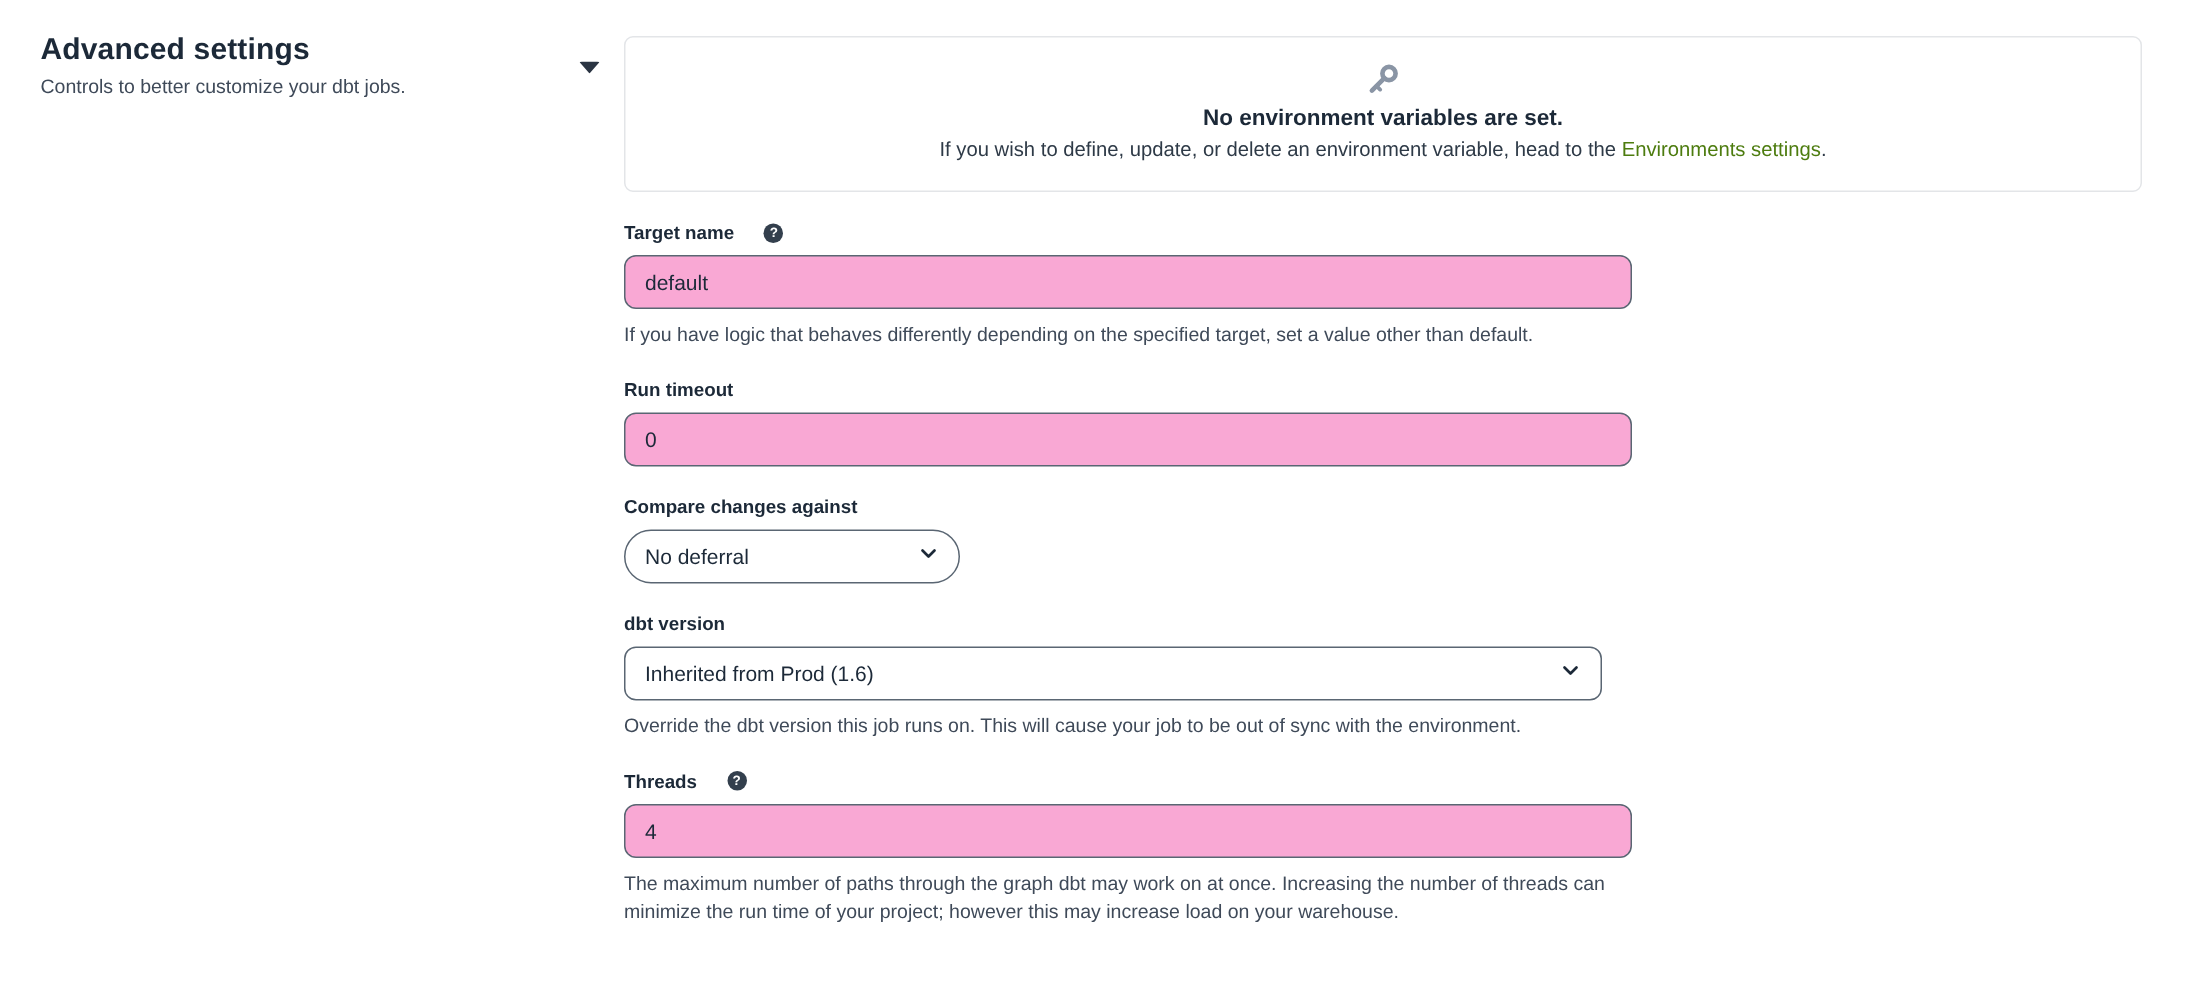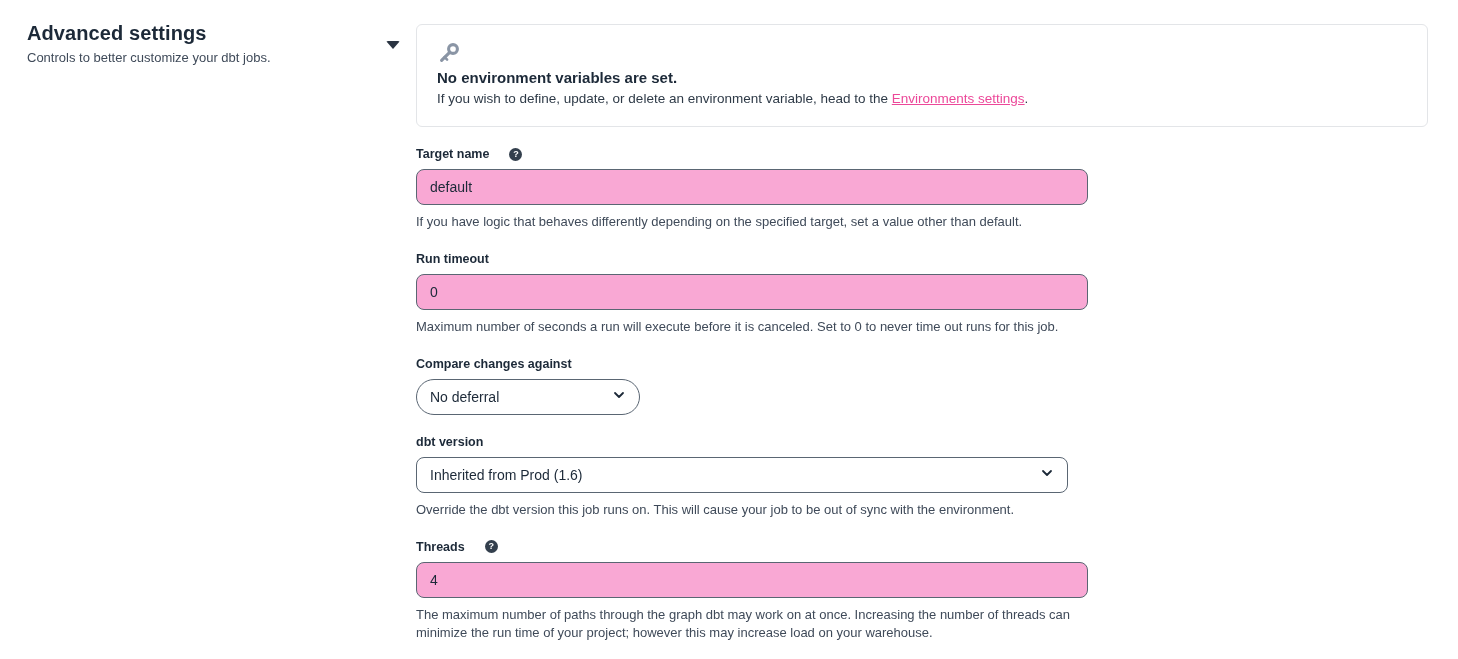--- a/index.html
+++ b/index.html
@@ -44,41 +44,41 @@
   }
   
   .right-col {
     width: 1012px;
     flex: 0 0 1012px;
     padding-top: 2px;
   }
   .env-box {
     border: 1px solid #e3e5e8;
     border-radius: 6px;
+    text-align: center;
     padding: 16px 20px 20px;
     margin-bottom: 20px;
   }
   .env-box .key-icon-wrap {
     display: inline-block;
     height: 24px;
     margin-bottom: 3px;
   }
   .env-title {
     font-size: 15px;
     font-weight: 700;
     color: #1c2938;
     margin-bottom: 5px;
   }
   .env-message {
     font-size: 13.5px;
     color: #2e3a47;
   }
   .env-link {
-    color: #ec4899;
-    text-decoration: underline;
+    color: #4d7c0f;
     cursor: pointer;
   }
   
   .form-col { width: 672px; }
   .field-group { margin-bottom: 20px; }
   .field-label-row {
     display: flex;
     align-items: center;
     gap: 20px;
     margin-bottom: 8px;
@@ -173,21 +173,20 @@
         </div>
         <input class="text-input" type="text" value="default" style="">
         <div class="field-help">If you have logic that behaves differently depending on the specified target, set a value other than default.</div>
       </div>
 
       <div class="field-group">
         <div class="field-label-row">
           <span class="field-label">Run timeout</span>
         </div>
         <input class="text-input" type="text" value="0" style="">
-        <div class="field-help">Maximum number of seconds a run will execute before it is canceled. Set to 0 to never time out runs for this job.</div>
       </div>
 
       <div class="field-group">
         <div class="field-label-row">
           <span class="field-label">Compare changes against</span>
         </div>
         <div class="select-control narrow">
           <span>No deferral</span>
           <span class="chevron-down">
             <svg width="14" height="14" viewBox="0 0 14 14" fill="none">

